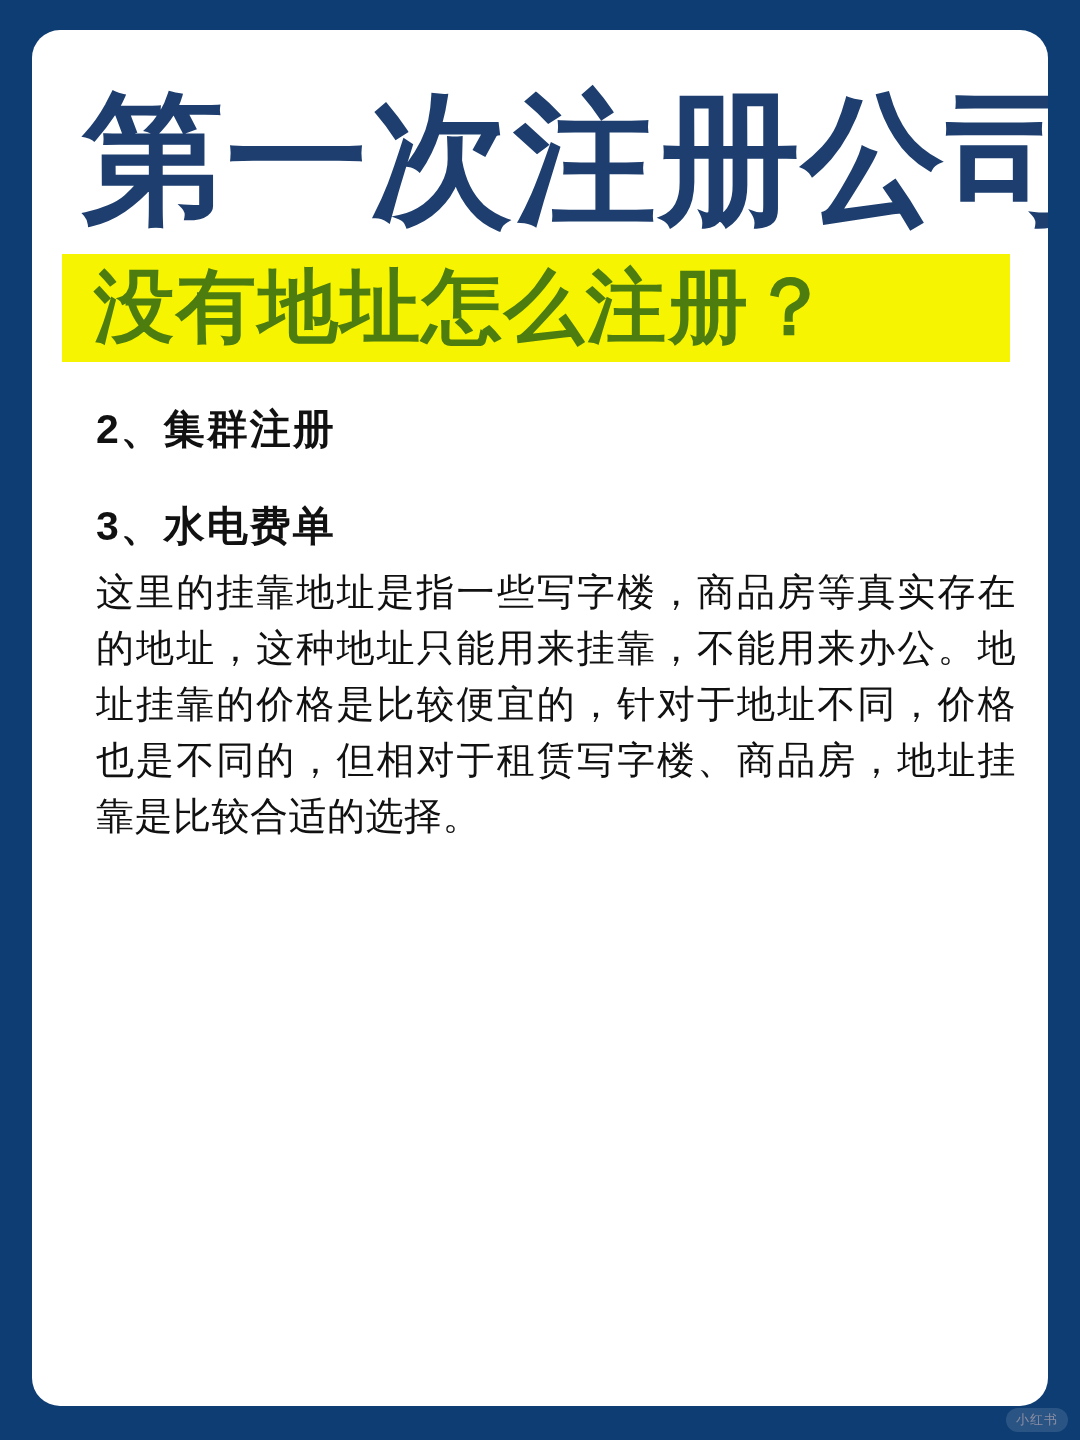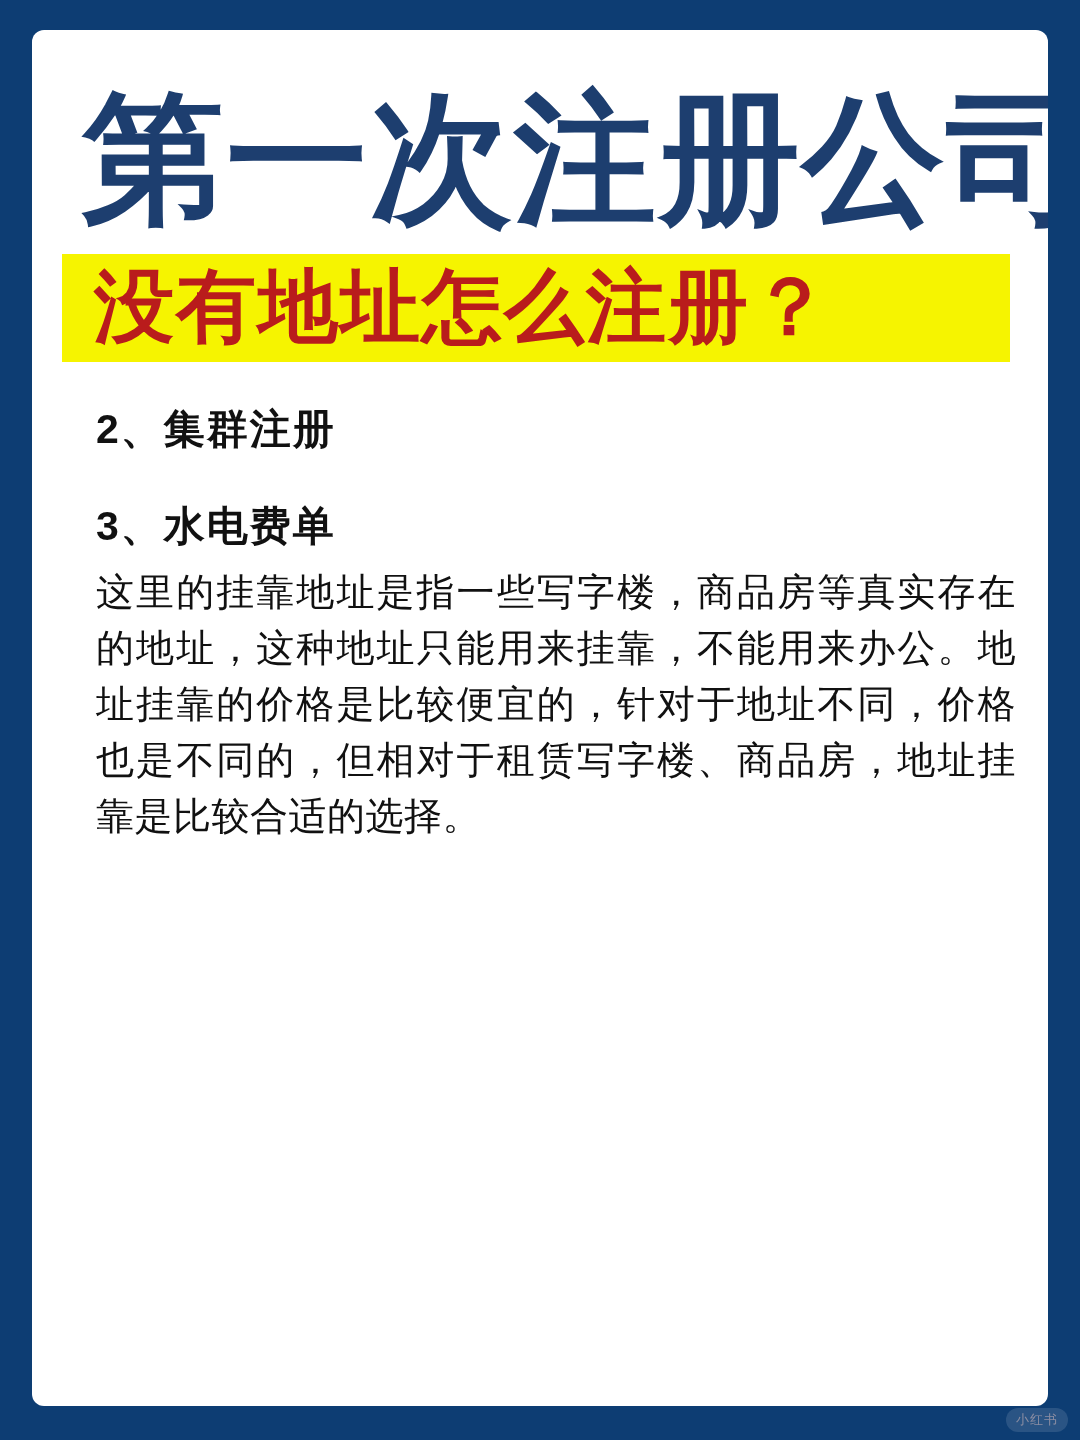--- a/index.html
+++ b/index.html
@@ -14,21 +14,21 @@
     position: relative;
     background: #0d3d73;
   }
   .card {
     position: absolute;
     left: 32px;
     top: 30px;
     width: 1016px;
     height: 1376px;
     background: #ffffff;
-    border-radius: 12px;
+    border-radius: 28px;
     overflow: hidden;
   }
   .title {
     margin: 56px 0 0 50px;
     font-size: 142px;
     line-height: 1.03;
     font-weight: 900;
     color: #1d3e6f;
     letter-spacing: 2px;
     white-space: nowrap;
@@ -38,21 +38,21 @@
     width: 948px;
     height: 108px;
     background: #f6f400;
     display: flex;
     align-items: center;
   }
   .subtitle {
     margin-left: 32px;
     font-size: 80px;
     font-weight: 900;
-    color: #b91c1c;
+    color: #4d7c0f;
     letter-spacing: 2px;
     white-space: nowrap;
   }
   .sections {
     margin: 40px 32px 0 64px;
   }
   .section + .section {
     margin-top: 42px;
   }
   .sec-heading {

